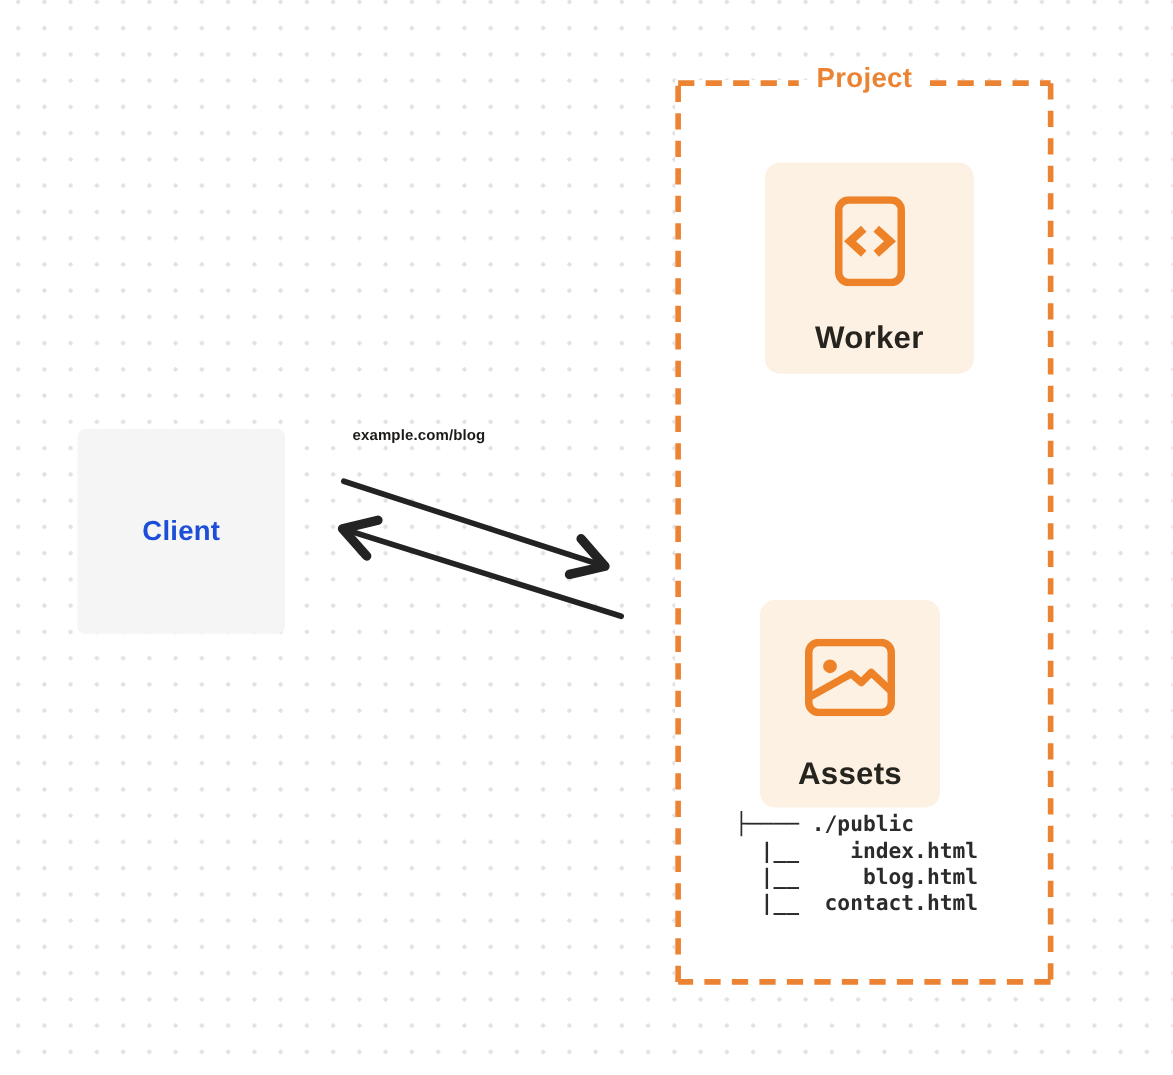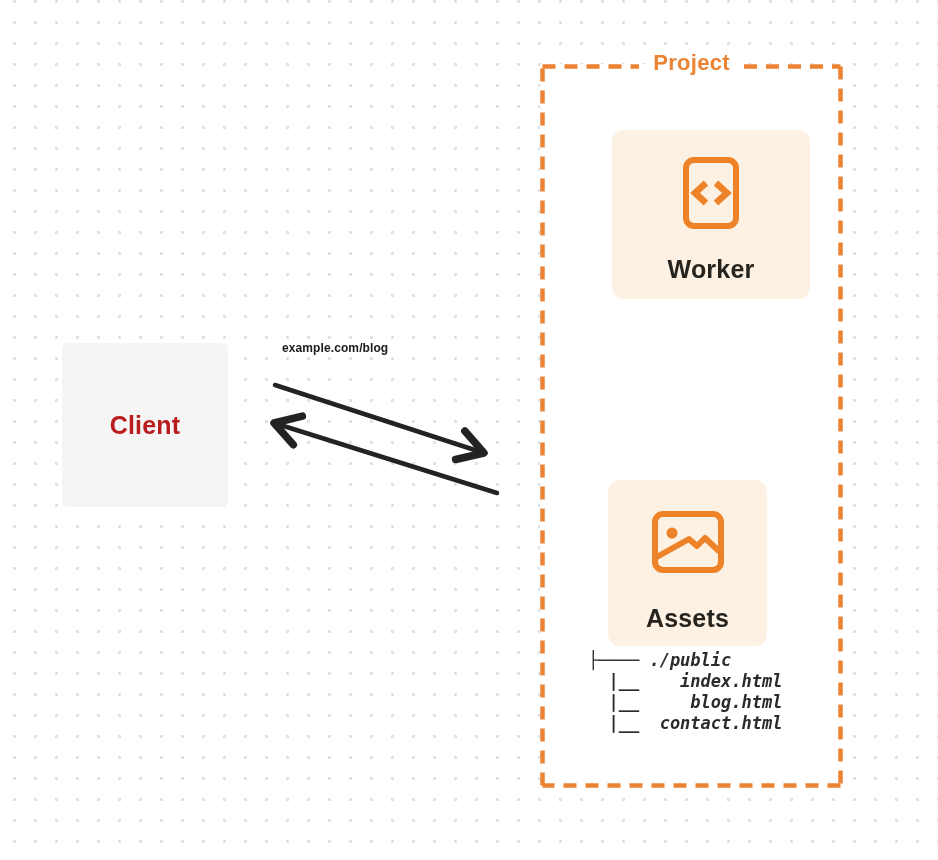--- a/index.html
+++ b/index.html
@@ -16,21 +16,21 @@
   }
   .abs { position: absolute; }
 
   
   .client-box {
     left: 62px; top: 343px; width: 166px; height: 164px;
     background: #f5f5f6; border-radius: 6px;
     display: flex; align-items: center; justify-content: center;
   }
   .client-box .label {
-    font-size: 25px; font-weight: 700; color: #b91c1c; letter-spacing: 0.2px;
+    font-size: 22px; font-weight: 700; color: #1d4ed8; letter-spacing: 0.2px;
   }
 
   
   .request-label {
     left: 282px; top: 341px;
     font-size: 12px; font-weight: 700; color: #1c1b19; letter-spacing: 0.1px;
   }
 
   
   .arrows-svg { left: 255px; top: 375px; }
@@ -47,39 +47,38 @@
     font-size: 22px; font-weight: 700; color: #ec8333; letter-spacing: 0.3px;
     white-space: nowrap;
   }
 
   
   .card {
     position: absolute;
     background: #fcf1e2; border-radius: 12px;
     display: flex; flex-direction: column; align-items: center;
   }
-  .card.worker { left: 72px; top: 66px; width: 198px; height: 169px; }
-  .card.assets { left: 68px; top: 416px; width: 159px; height: 166px; }
+  .card.worker { left: 72px; top: 66px; width: 167px; height: 169px; }
+  .card.assets { left: 68px; top: 416px; width: 144px; height: 166px; }
   .card .card-label {
     font-size: 25px; font-weight: 700; color: #26241f; letter-spacing: 0.2px;
   }
   .card.worker .icon-wrap { margin-top: 27px; }
   .card.worker .card-label { margin-top: 22px; }
   .card.assets .icon-wrap { margin-top: 31px; }
   .card.assets .card-label { margin-top: 27px; }
 
   
   .file-tree {
     position: absolute; left: 48px; top: 586px;
     margin: 0;
     font-family: "DejaVu Sans Mono", monospace;
     font-size: 17px; line-height: 21px; font-weight: 700;
     color: #2b2b2b;
     white-space: pre;
-    font-style: italic;
   }
 </style>
 </head>
 <body>
 
 <div class="abs client-box">
   <span class="label">Client</span>
 </div>
 
 <div class="abs request-label">example.com/blog</div>

